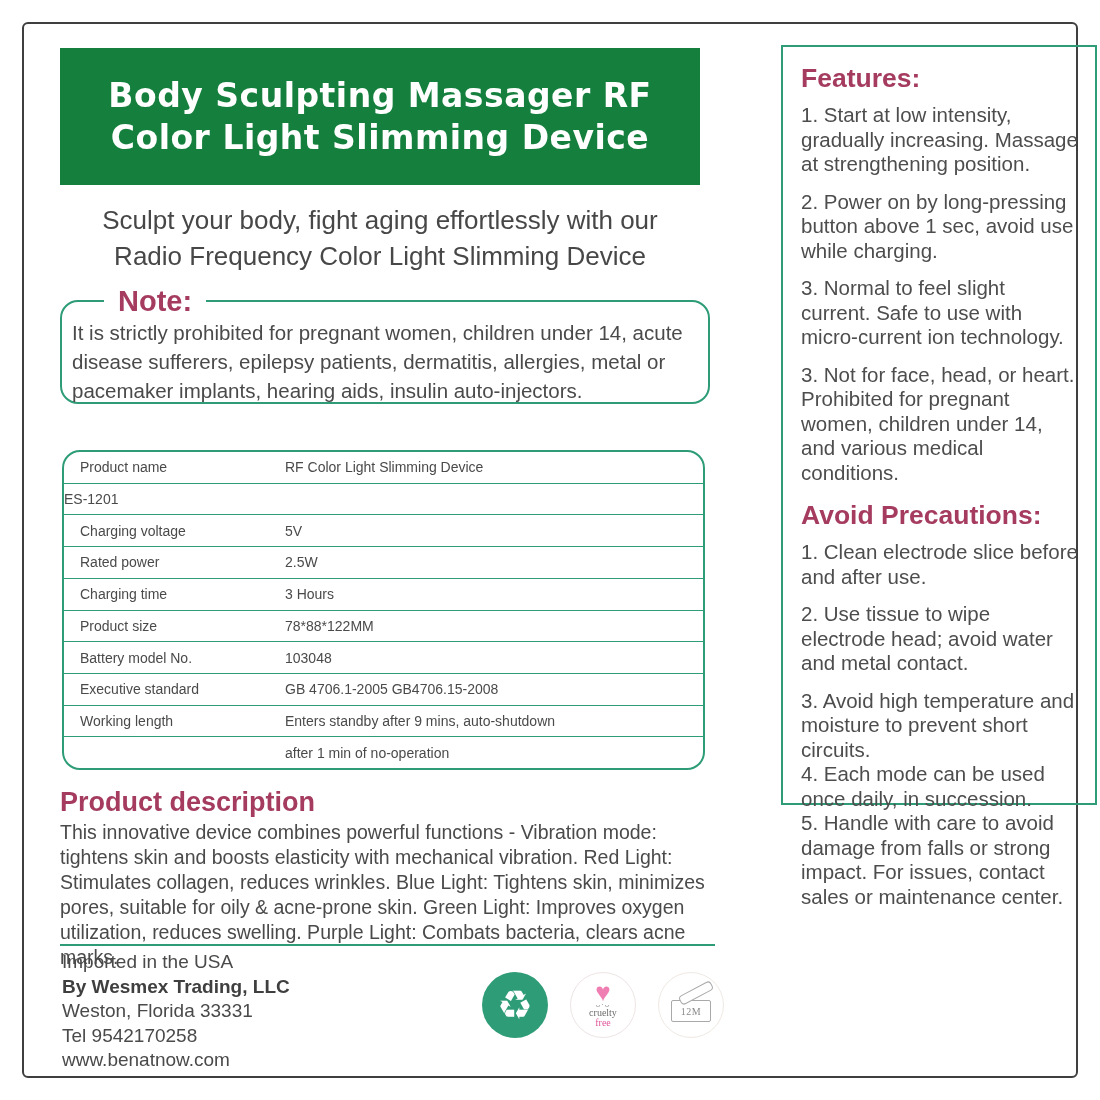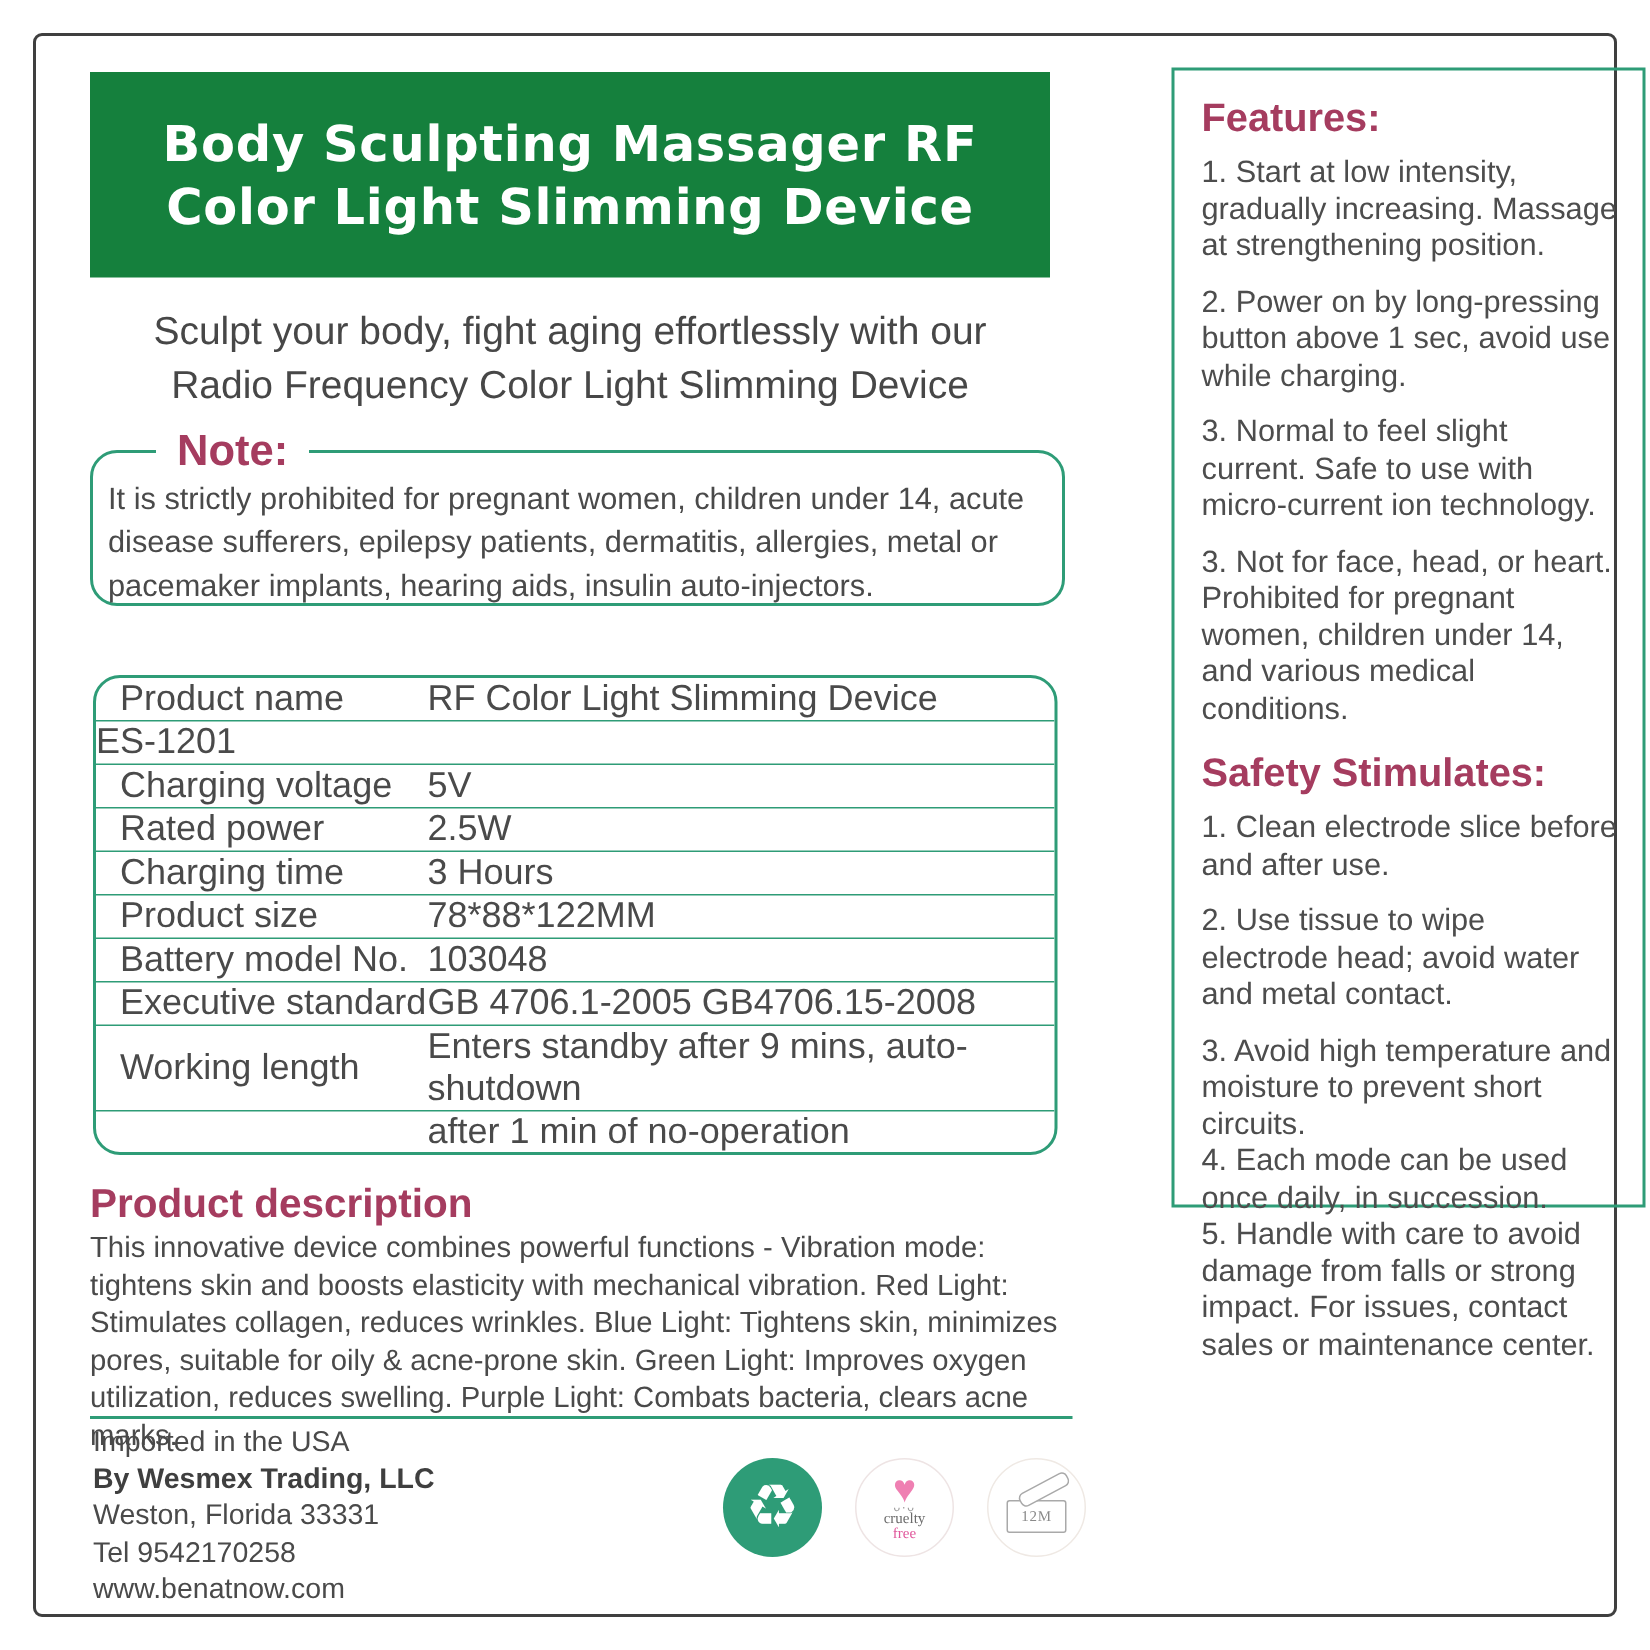--- a/index.html
+++ b/index.html
@@ -37,21 +37,21 @@
     padding:16px 20px 0 10px;font-size:20.5px;line-height:29px;color:#4a4a4a;
   }
 
   .spec-table{
     position:absolute;left:62px;top:450px;width:643px;height:320px;box-sizing:border-box;
     border:2px solid #2E9C77;border-radius:18px;overflow:hidden;
     display:flex;flex-direction:column;
   }
   .spec-row{
     flex:1;display:flex;align-items:center;border-bottom:1.5px solid #2E9C77;
-    font-size:24px;color:#4a4a4a;
+    font-size:14px;color:#4a4a4a;
   }
   .spec-row:last-child{border-bottom:none;}
   .spec-label{width:205px;padding-left:16px;flex-shrink:0;}
   .spec-value{padding-left:0;}
 
   .desc-title{
     position:absolute;left:60px;top:787px;
     color:#A53C5F;font-weight:bold;font-size:27px;
   }
   .desc-text{
@@ -195,21 +195,21 @@
   </div>
 
   <div class="sidebar">
     <div class="sb-title">Features:</div>
     <div class="features-items">
       <div class="sb-item">1. Start at low intensity, gradually increasing. Massage at strengthening position.</div>
       <div class="sb-item">2. Power on by long-pressing button above 1 sec, avoid use while charging.</div>
       <div class="sb-item">3. Normal to feel slight current. Safe to use with micro-current ion technology.</div>
       <div class="sb-item">3. Not for face, head, or heart. Prohibited for pregnant women, children under 14, and various medical conditions.</div>
     </div>
-    <div class="sb-title safety-title">Safety Stimulates:</div>
+    <div class="sb-title safety-title">Avoid Precautions:</div>
     <div class="safety-items">
       <div class="sb-item">1. Clean electrode slice before and after use.</div>
       <div class="sb-item">2. Use tissue to wipe electrode head; avoid water and metal contact.</div>
       <div class="sb-item">3. Avoid high temperature and moisture to prevent short circuits.</div>
       <div class="sb-item">4. Each mode can be used once daily, in succession.</div>
       <div class="sb-item">5. Handle with care to avoid damage from falls or strong impact. For issues, contact sales or maintenance center.</div>
     </div>
   </div>
 </div>
 

